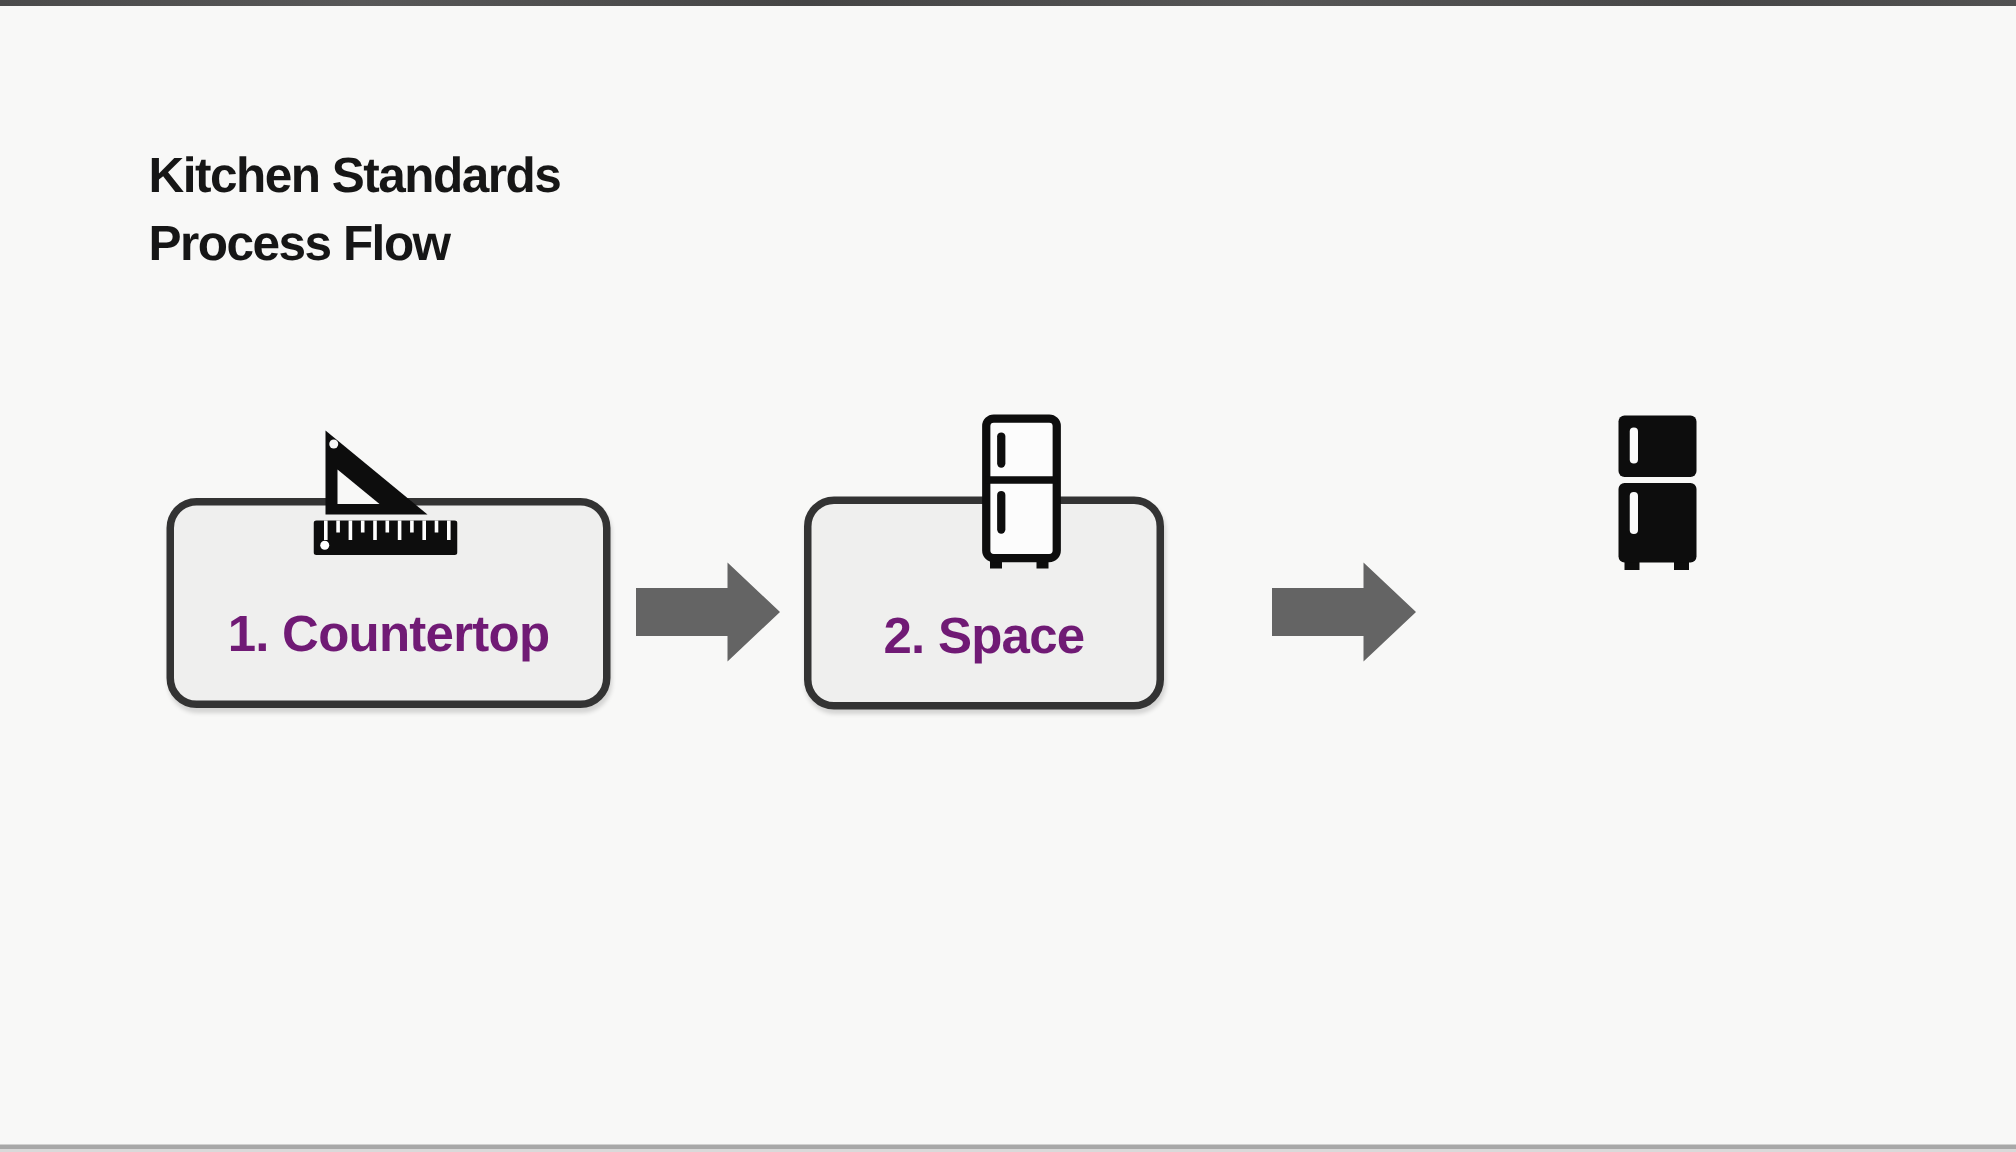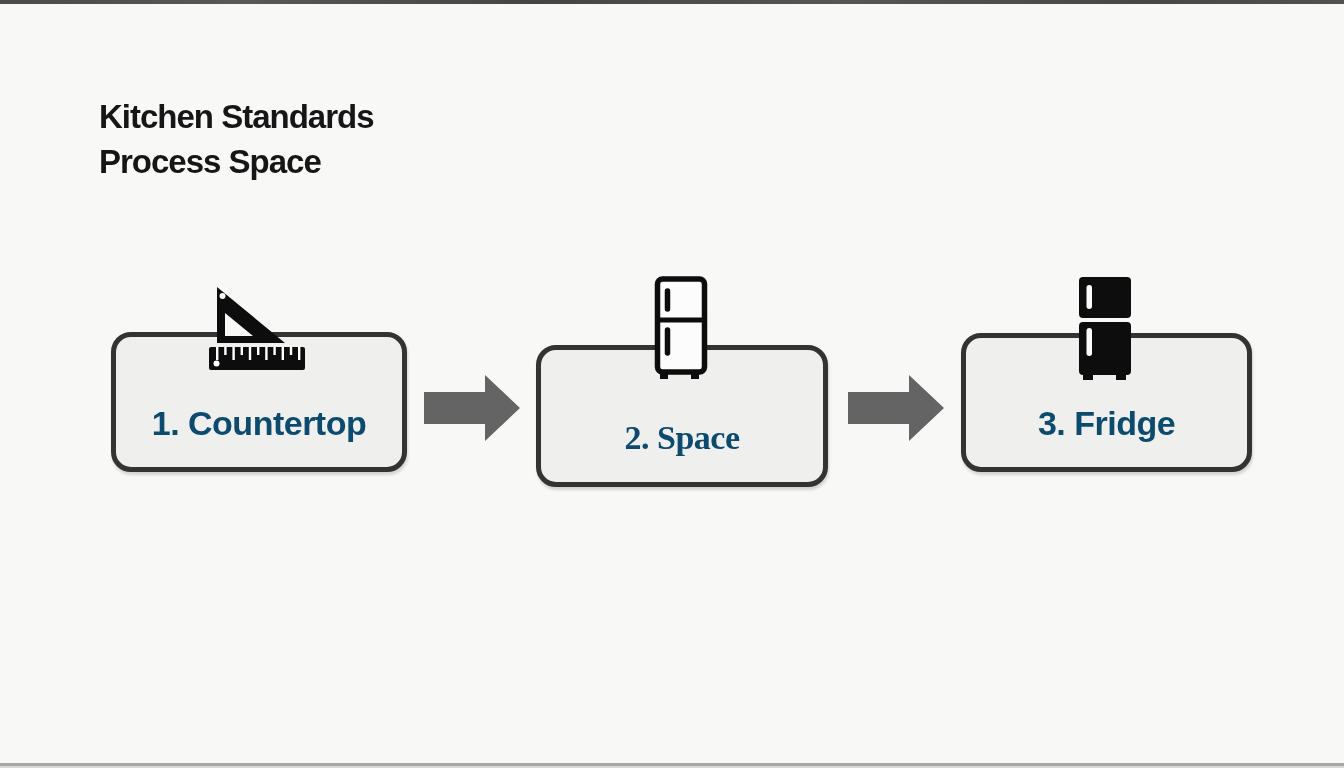--- a/index.html
+++ b/index.html
@@ -25,47 +25,47 @@
     font-size:33px;line-height:45px;font-weight:bold;
     letter-spacing:-1px;color:#161616;white-space:nowrap;
   }
   .step-box{
     position:absolute;box-sizing:border-box;
     background:#efefee;border:5px solid #333333;border-radius:20px;
     box-shadow:1px 3px 3px rgba(0,0,0,0.15);
     display:flex;align-items:center;justify-content:center;
   }
   .step-box .step-label{
-    font-size:34px;font-weight:bold;color:#0c4a6e;
+    font-size:34px;font-weight:bold;color:#701a75;
     letter-spacing:-0.5px;white-space:nowrap;
   }
   #box-1{left:111px;top:332px;width:296px;height:140px;}
   #box-1 .step-label{padding-top:42px;}
-  #box-2{left:536px;top:345px;width:292px;height:142px;font-family:Liberation Serif, serif;}
+  #box-2{left:536px;top:331px;width:240px;height:142px;}
   #box-2 .step-label{padding-top:44px;}
   #box-3{left:961px;top:333px;width:291px;height:139px;}
   #box-3 .step-label{padding-top:42px;}
   .icon{position:absolute;}
   #icon-ruler{left:209px;top:286px;}
   #icon-fridge-outline{left:654px;top:276px;}
   #icon-fridge-solid{left:1076px;top:276px;}
   .arrow{position:absolute;top:374px;}
   #arrow-1{left:424px;}
   #arrow-2{left:848px;}
 </style>
 </head>
 <body>
 
 <div class="canvas">
 
   <div class="top-strip"></div>
 
   <div class="title">
     <span>Kitchen Standards</span><br>
-    <span>Process Space</span>
+    <span>Process Flow</span>
   </div>
 
   <div class="step-box" id="box-1">
     <span class="step-label">1. Countertop</span>
   </div>
   <svg class="icon" id="icon-ruler" width="96" height="84" viewBox="0 0 96 84">
     <polygon points="8,1 8,57 76,57" fill="#0d0d0d"></polygon>
     <polygon points="16,27 16,50 44,50" fill="#f8f8f7"></polygon>
     <circle cx="13.5" cy="10" r="3" fill="#f8f8f7"></circle>
     <rect x="0" y="61" width="96" height="23" rx="2" fill="#0d0d0d"></rect>
@@ -96,23 +96,20 @@
     <rect x="3.5" y="3" width="47" height="93" rx="5" fill="#fcfcfc" stroke="#0d0d0d" stroke-width="5.5"></rect>
     <line x1="3" y1="44" x2="51" y2="44" stroke="#0d0d0d" stroke-width="5"></line>
     <line x1="13.5" y1="15" x2="13.5" y2="33" stroke="#0d0d0d" stroke-width="5.5" stroke-linecap="round"></line>
     <line x1="13.5" y1="54" x2="13.5" y2="77" stroke="#0d0d0d" stroke-width="5.5" stroke-linecap="round"></line>
   </svg>
 
   <svg class="arrow" id="arrow-2" width="97" height="68" viewBox="0 0 97 68">
     <polygon points="0,18 61,18 61,1 96,34 61,67 61,50 0,50" fill="#646464"></polygon>
   </svg>
 
-  <div class="step-box" id="box-3">
-    <span class="step-label">3. Fridge</span>
-  </div>
   <svg class="icon" id="icon-fridge-solid" width="58" height="106" viewBox="0 0 58 106">
     <rect x="7" y="96" width="10" height="8" fill="#0d0d0d"></rect>
     <rect x="40" y="96" width="10" height="8" fill="#0d0d0d"></rect>
     <rect x="3" y="1" width="52" height="41" rx="4" fill="#0d0d0d"></rect>
     <rect x="3" y="46" width="52" height="53" rx="4" fill="#0d0d0d"></rect>
     <rect x="10.5" y="9" width="5.5" height="24" rx="2.7" fill="#fbfbfb"></rect>
     <rect x="10.5" y="52" width="5.5" height="28" rx="2.7" fill="#fbfbfb"></rect>
   </svg>
 
   <div class="bottom-strip"></div>

